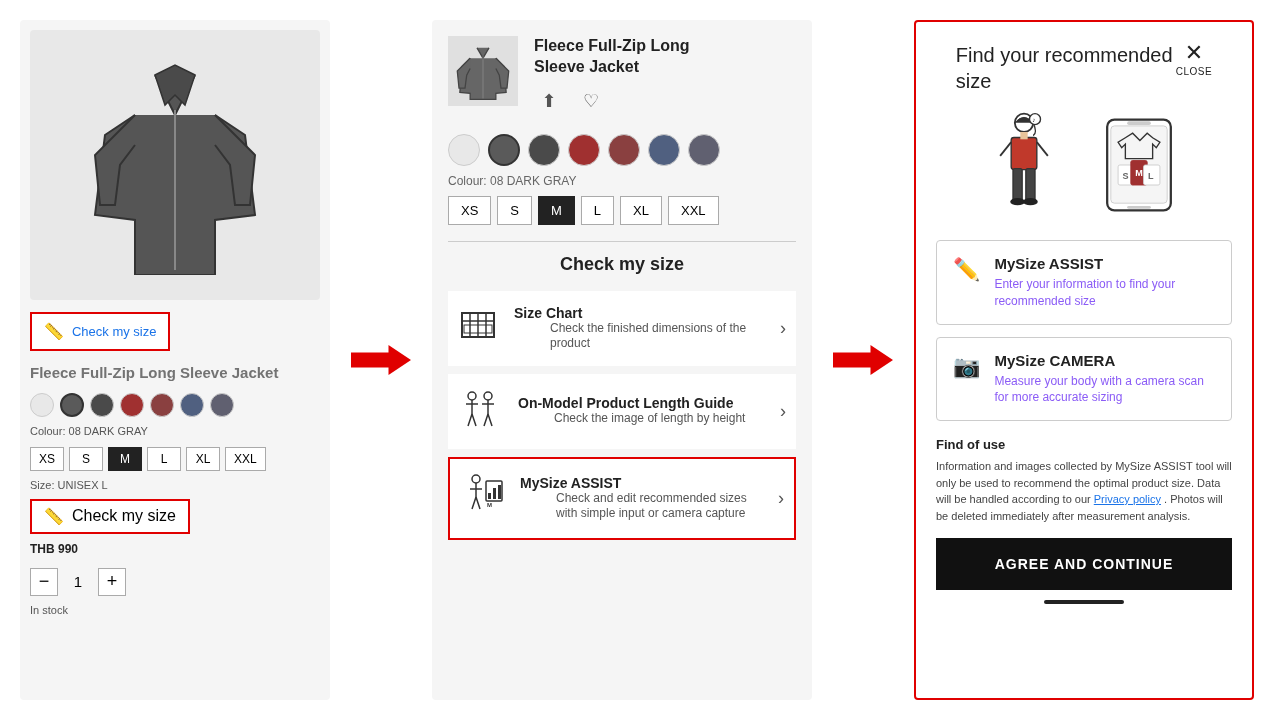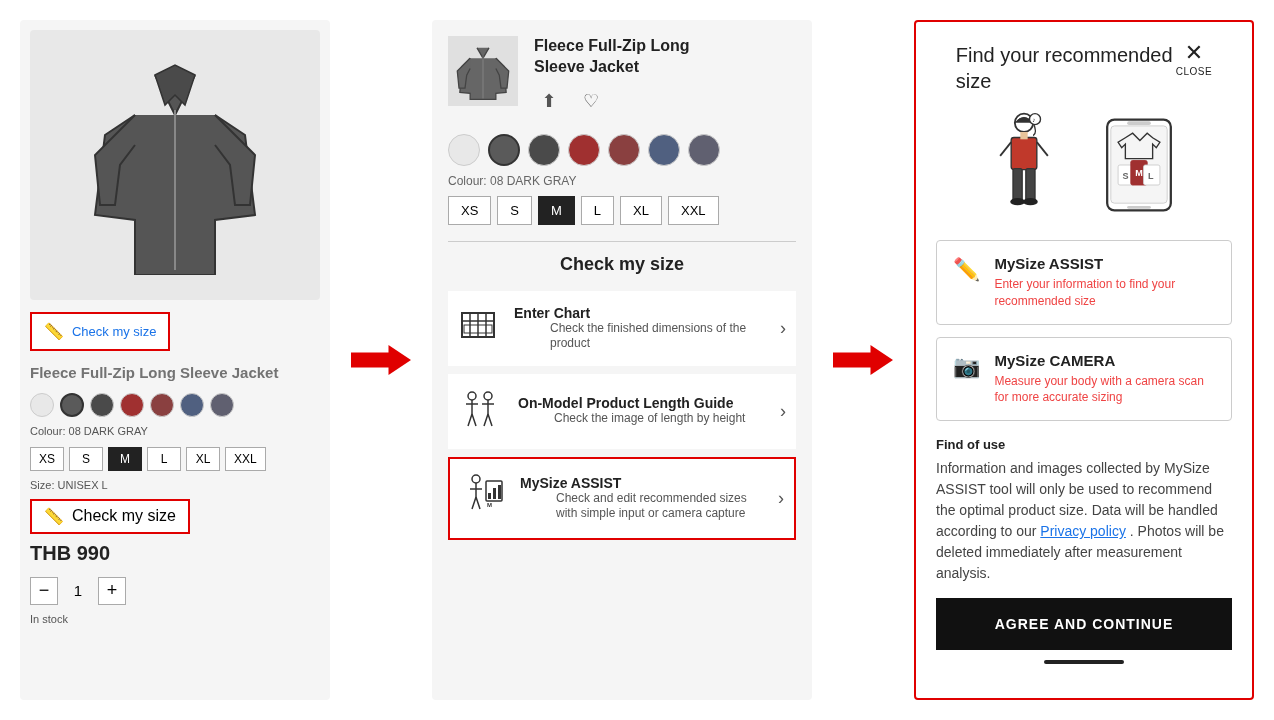--- a/index.html
+++ b/index.html
@@ -116,21 +116,21 @@
     .size-btn.selected {
       background: #222;
       color: #fff;
       border-color: #222;
     }
     .size-label {
       font-size: 11px;
       color: #555;
     }
     .price {
-      font-size: 20px;
+      font-size: 12px;
       font-weight: 700;
       color: #222;
     }
     .qty-row {
       display: flex;
       align-items: center;
       gap: 10px;
       margin-top: 4px;
     }
     .qty-btn {
@@ -403,34 +403,34 @@
       margin-top: 2px;
     }
     .option-card h3 {
       font-size: 15px;
       font-weight: 700;
       color: #222;
       margin-bottom: 4px;
     }
     .option-card p {
       font-size: 12px;
-      color: #ef4444;
+      color: #8b5cf6;
       line-height: 1.4;
     }
     .terms-section {
       margin-top: 4px;
     }
     .terms-title {
       font-size: 13px;
       font-weight: 600;
       color: #222;
       margin-bottom: 6px;
     }
     .terms-text {
-      font-size: 14px;
+      font-size: 11px;
       color: #444;
       line-height: 1.5;
     }
     .terms-text a {
       color: #1a73e8;
       text-decoration: underline;
     }
     .agree-btn {
       background: #111;
       color: #fff;
@@ -579,21 +579,21 @@
           <rect x="4" y="8" width="32" height="24" fill="none" stroke="#333" stroke-width="2"></rect>
           <line x1="4" y1="16" x2="36" y2="16" stroke="#333" stroke-width="1.5"></line>
           <line x1="12" y1="8" x2="12" y2="32" stroke="#333" stroke-width="1.5"></line>
           <line x1="20" y1="8" x2="20" y2="32" stroke="#333" stroke-width="1.5"></line>
           <line x1="28" y1="8" x2="28" y2="32" stroke="#333" stroke-width="1.5"></line>
 
           <rect x="6" y="20" width="28" height="8" fill="none" stroke="#333" stroke-width="1"></rect>
         </svg>
       </span>
       <div class="option-text">
-        <h3>Enter Chart</h3>
+        <h3>Size Chart</h3>
         <p>Check the finished dimensions of the product</p>
       </div>
       <span class="chevron-right">›</span>
     </button>
 
     <button class="size-option-row">
       <span class="option-icon">
         <svg width="44" height="40" viewBox="0 0 44 40" xmlns="http://www.w3.org/2000/svg">
 
           <circle cx="14" cy="8" r="4" fill="none" stroke="#333" stroke-width="1.5"></circle>

